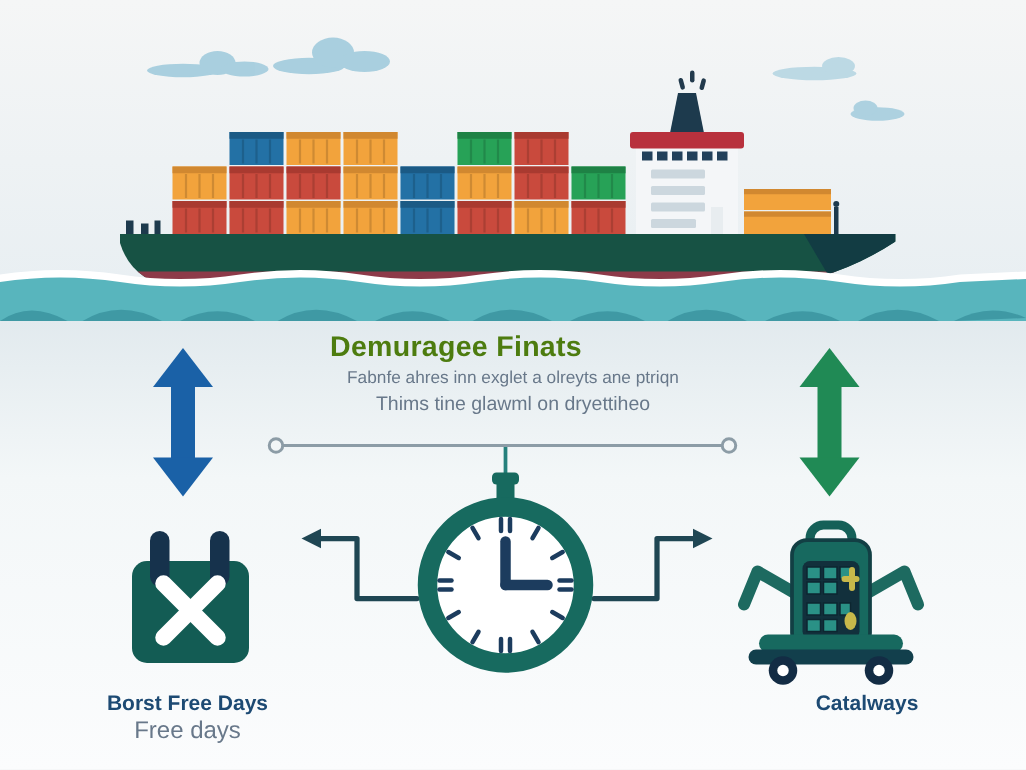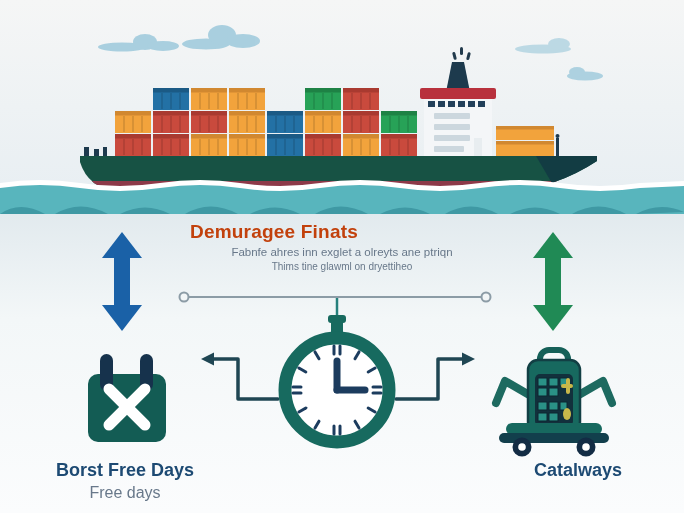--- a/index.html
+++ b/index.html
@@ -6,25 +6,25 @@
   body{
     width:684px;height:513px;overflow:hidden;
     font-family:"Liberation Sans", sans-serif;
     background:#f4f6f7;
   }
   .canvas{position:relative;width:684px;height:513px;}
   .scene{position:absolute;left:0;top:0;}
   .txt{position:absolute;text-align:center;pointer-events:none;}
   .title{
     left:0;top:221px;width:548px;
-    font-size:19px;font-weight:bold;color:#c2410c;letter-spacing:.2px;
+    font-size:19px;font-weight:bold;color:#4d7c0f;letter-spacing:.2px;padding-left:30px;
   }
   .sub1{left:0;top:246px;width:684px;font-size:11.5px;color:#68788a;}
-  .sub2{left:0;top:261px;width:684px;font-size:10px;color:#68788a;}
-  .item-label{font-size:18px;font-weight:bold;color:#1d4a73;}
+  .sub2{left:0;top:261px;width:684px;font-size:13px;color:#68788a;}
+  .item-label{font-size:14px;font-weight:bold;color:#1d4a73;}
   .item-sub{font-size:16px;color:#68788a;margin-top:3px;}
   .item-block{position:absolute;width:220px;top:460px;text-align:center;}
   .item-left{left:15px;}
   .item-center{left:229px;}
   .item-right{left:468px;}
 </style>
 </head>
 <body>
 
 <div class="canvas">

